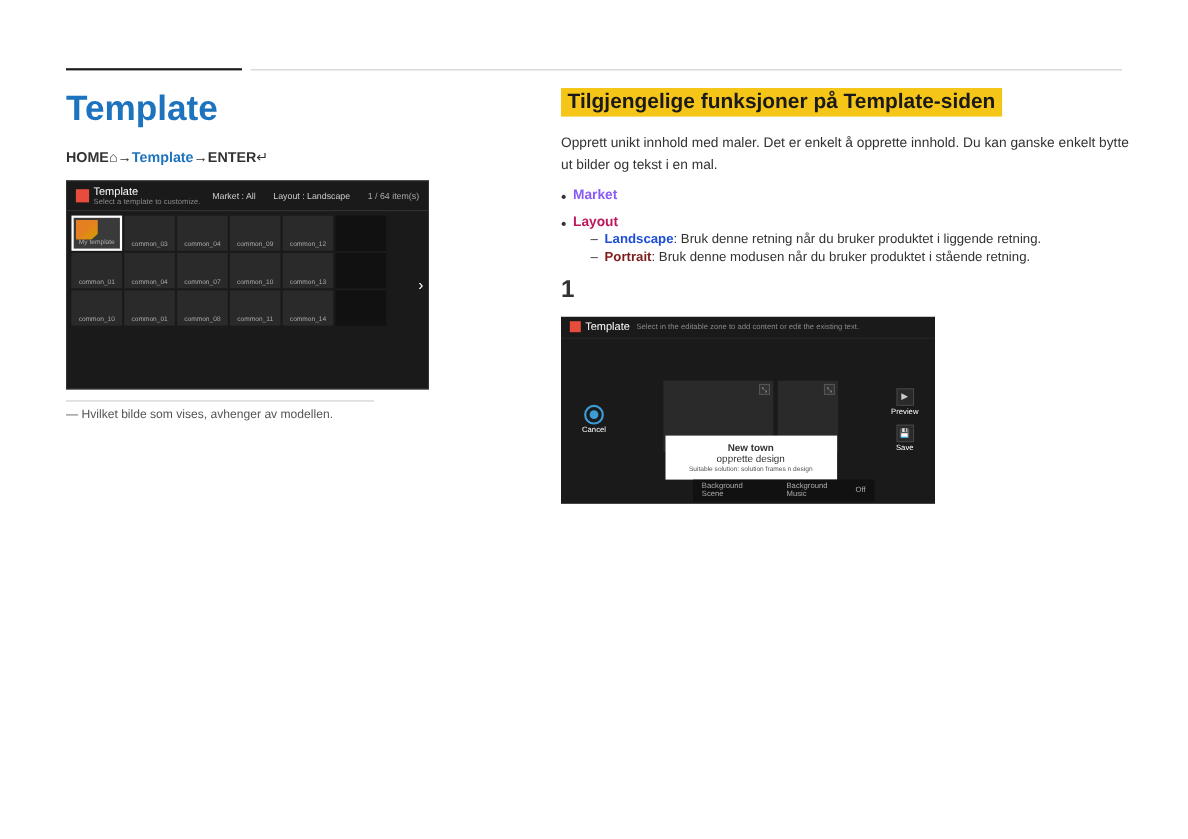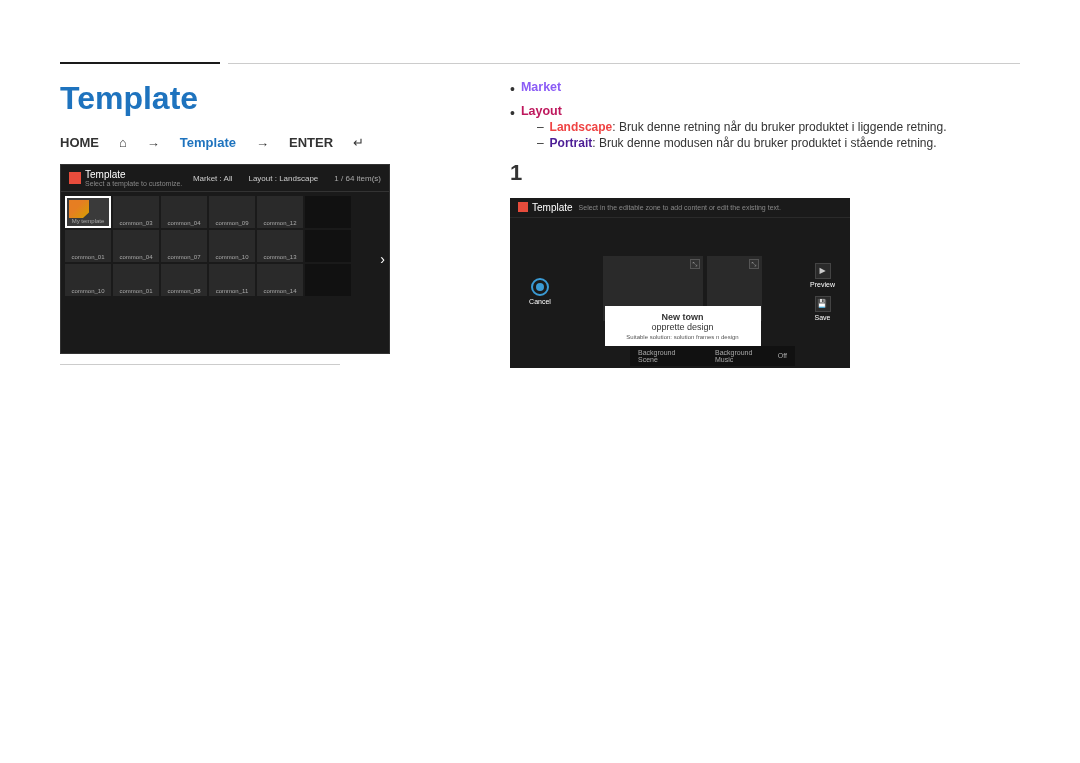--- a/index.html
+++ b/index.html
@@ -46,21 +46,21 @@
       color: #1e73be;
       margin-bottom: 18px;
     }
 
     .breadcrumb {
       font-size: 13px;
       color: #333;
       margin-bottom: 14px;
       display: flex;
       align-items: center;
-      gap: 20px;
+      gap: 0;
     }
     .breadcrumb span.bold { font-weight: bold; }
     .breadcrumb span.colored { color: #1e73be; font-weight: bold; }
     .breadcrumb .home-icon { font-size: 13px; }
 
     
     .template-ui {
       width: 330px;
       height: 190px;
       background: #1a1a1a;
@@ -230,22 +230,22 @@
       margin-top: 2px;
     }
     .sub-bullet-list li {
       font-size: 12px;
       color: #333;
       margin-bottom: 2px;
       display: flex;
       gap: 6px;
     }
     .sub-dash { color: #333; }
-    .sub-colored-landscape { color: #ef4444; font-weight: bold; }
-    .sub-colored-portrait { color: #4c1d95; font-weight: bold; }
+    .sub-colored-landscape { color: #1d4ed8; font-weight: bold; }
+    .sub-colored-portrait { color: #7f1d1d; font-weight: bold; }
 
     .numbered-step {
       display: flex;
       gap: 10px;
       margin-bottom: 14px;
       align-items: flex-start;
     }
     .step-number {
       font-size: 22px;
       font-weight: bold;
@@ -559,24 +559,36 @@
             <span class="cell-label">common_14</span>
           </div>
         <div class="template-cell" style="background:#111;"></div>
       </div>
     </div>
 
     <div class="next-arrow">›</div>
   </div>
 
   <div class="divider-line"></div>
+  <div class="footnote">― Hvilket bilde som vises, avhenger av modellen.</div>
 </div>
 
 <div class="right-column">
-
+  <div style="margin-bottom:14px;">
+    <span style="
+      font-size:19px;
+      font-weight:bold;
+      background:#f5c518;
+      color:#1a1a1a;
+      padding:2px 6px;
+      display:inline-block;
+    ">Tilgjengelige funksjoner på Template-siden</span>
+  </div>
+
+  <p class="description-text">Opprett unikt innhold med maler. Det er enkelt å opprette innhold. Du kan ganske enkelt bytte ut bilder og tekst i en mal.</p>
 
   <ul class="bullet-list">
     <li>
       <span class="bullet-dot">•</span>
       <span class="bullet-label-market">Market</span>
     </li>
     <li>
       <span class="bullet-dot">•</span>
       <div>
         <span class="bullet-label-layout">Layout</span>

